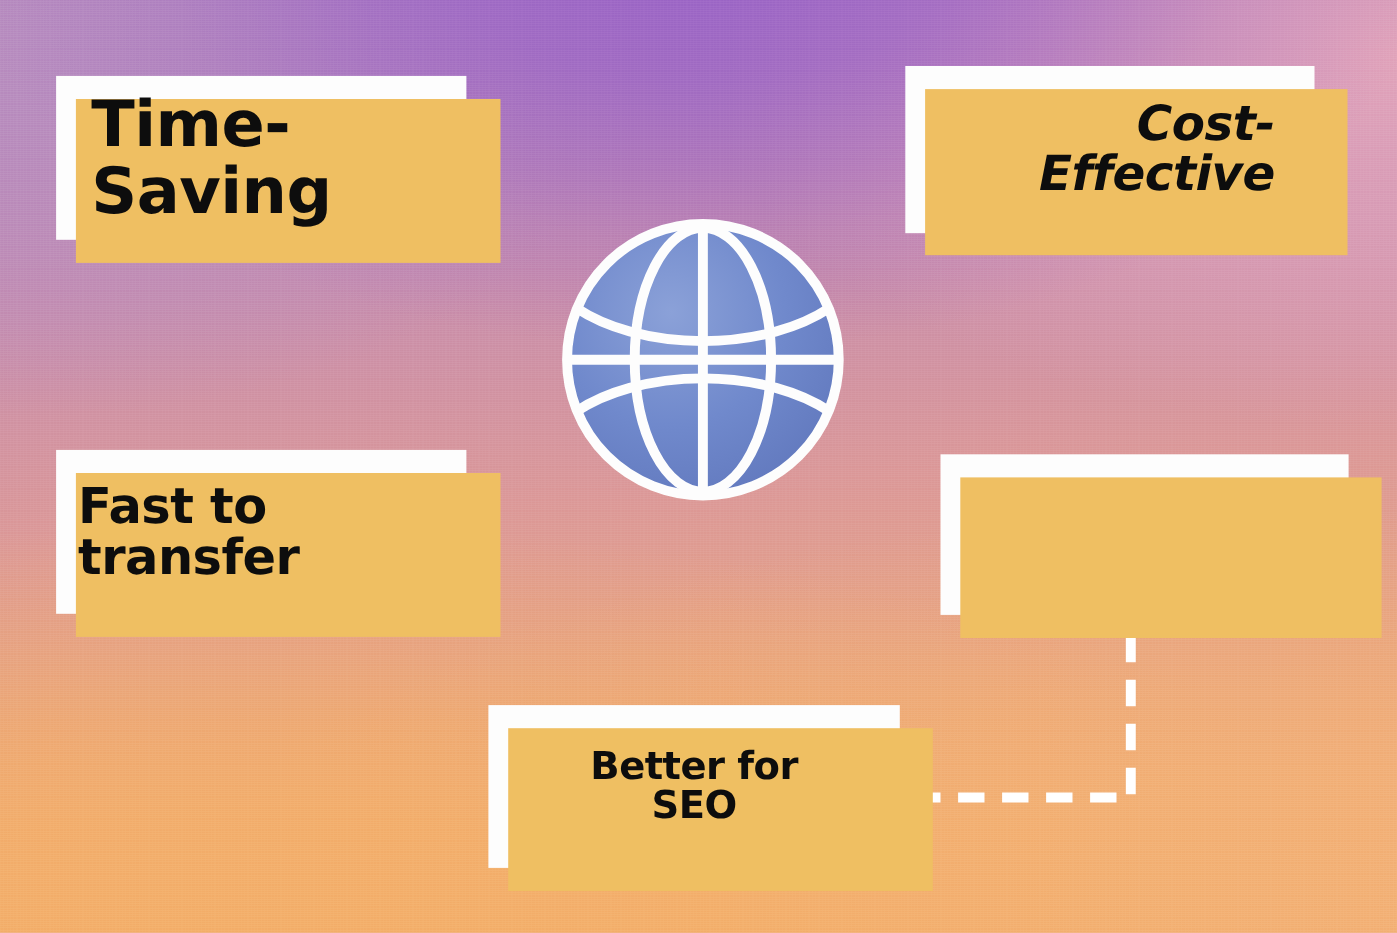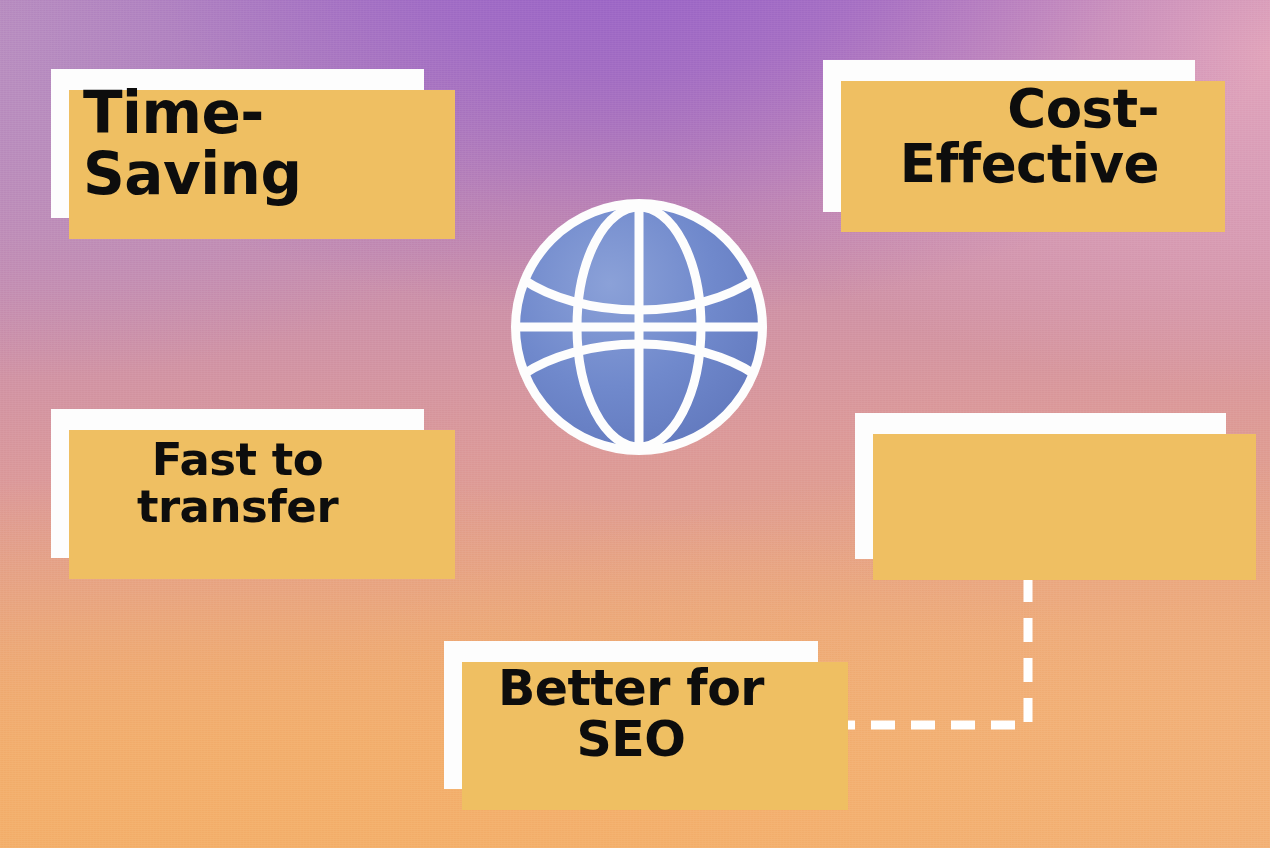--- a/index.html
+++ b/index.html
@@ -59,33 +59,33 @@
     font-family: "DejaVu Sans", "Liberation Sans", sans-serif;
   }
 
   
   #card-time-saving { left: 51px; top: 69px; width: 373px; height: 149px; padding: 0 22px; }
   #card-time-saving .shadowbox { left: 18px; top: 21px; width: 386px; height: 149px; }
   #card-time-saving .card-label { text-align: left; font-size: 58px; padding-left: 10px; }
 
   #card-cost-effective { left: 823px; top: 60px; width: 372px; height: 152px; padding: 0 20px; }
   #card-cost-effective .shadowbox { left: 18px; top: 21px; width: 384px; height: 151px; }
-  #card-cost-effective .card-label { text-align: right; font-size: 53px; padding-right: 16px; }
+  #card-cost-effective .card-label { text-align: right; font-size: 44px; padding-right: 16px; font-style: italic; }
 
   #card-fast-transfer { left: 51px; top: 409px; width: 373px; height: 149px; padding: 0 20px; }
   #card-fast-transfer .shadowbox { left: 18px; top: 21px; width: 386px; height: 149px; }
-  #card-fast-transfer .card-label { text-align: center; font-size: 45px; }
+  #card-fast-transfer .card-label { text-align: left; font-size: 45px; }
 
   #card-easy-index { left: 855px; top: 413px; width: 371px; height: 146px; padding: 0 18px; }
   #card-easy-index .shadowbox { left: 18px; top: 21px; width: 383px; height: 146px; }
   #card-easy-index .card-label { text-align: center; font-size: 43px; }
 
   #card-better-seo { left: 444px; top: 641px; width: 374px; height: 148px; padding: 0 20px; }
   #card-better-seo .shadowbox { left: 18px; top: 21px; width: 386px; height: 148px; }
-  #card-better-seo .card-label { text-align: center; font-size: 49px; }
+  #card-better-seo .card-label { text-align: center; font-size: 35px; }
 
   
   #globe-wrap {
     position: absolute;
     left: 508px;
     top: 196px;
     width: 262px;
     height: 262px;
     z-index: 2;
   }

